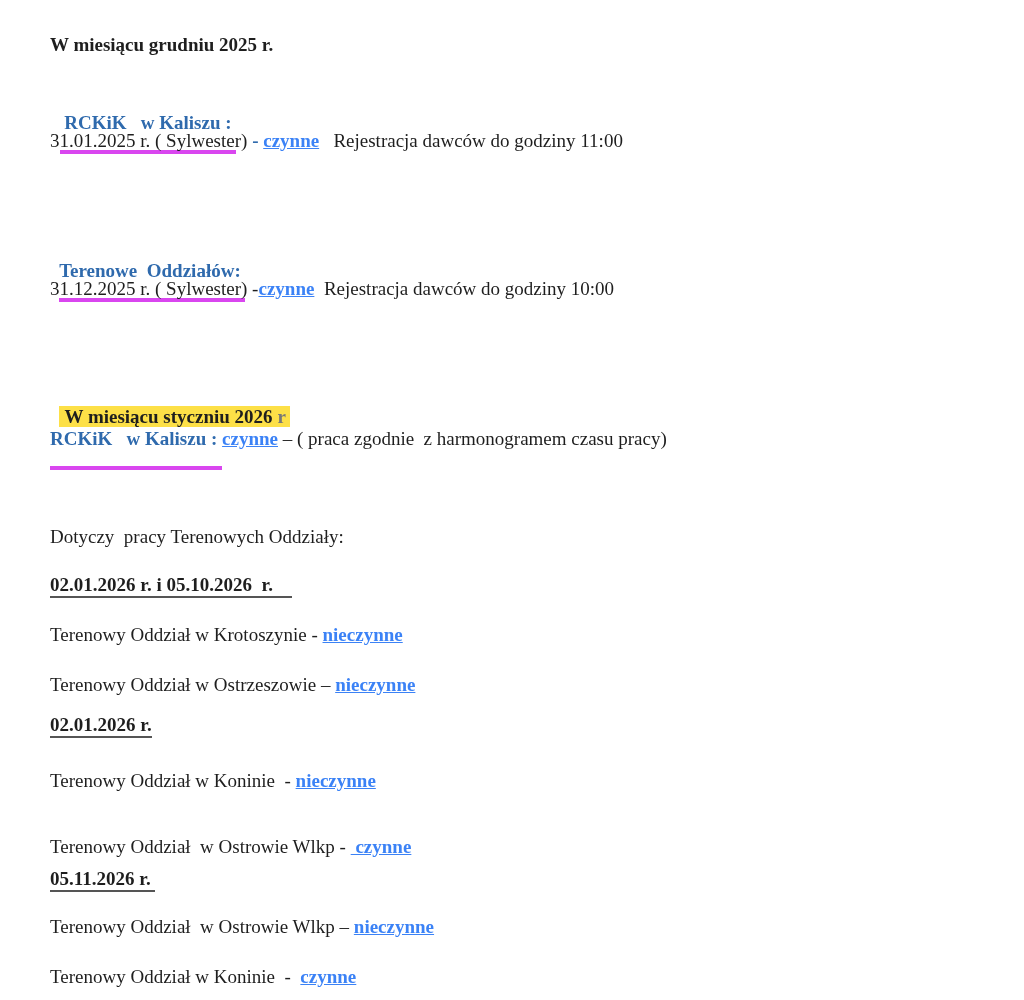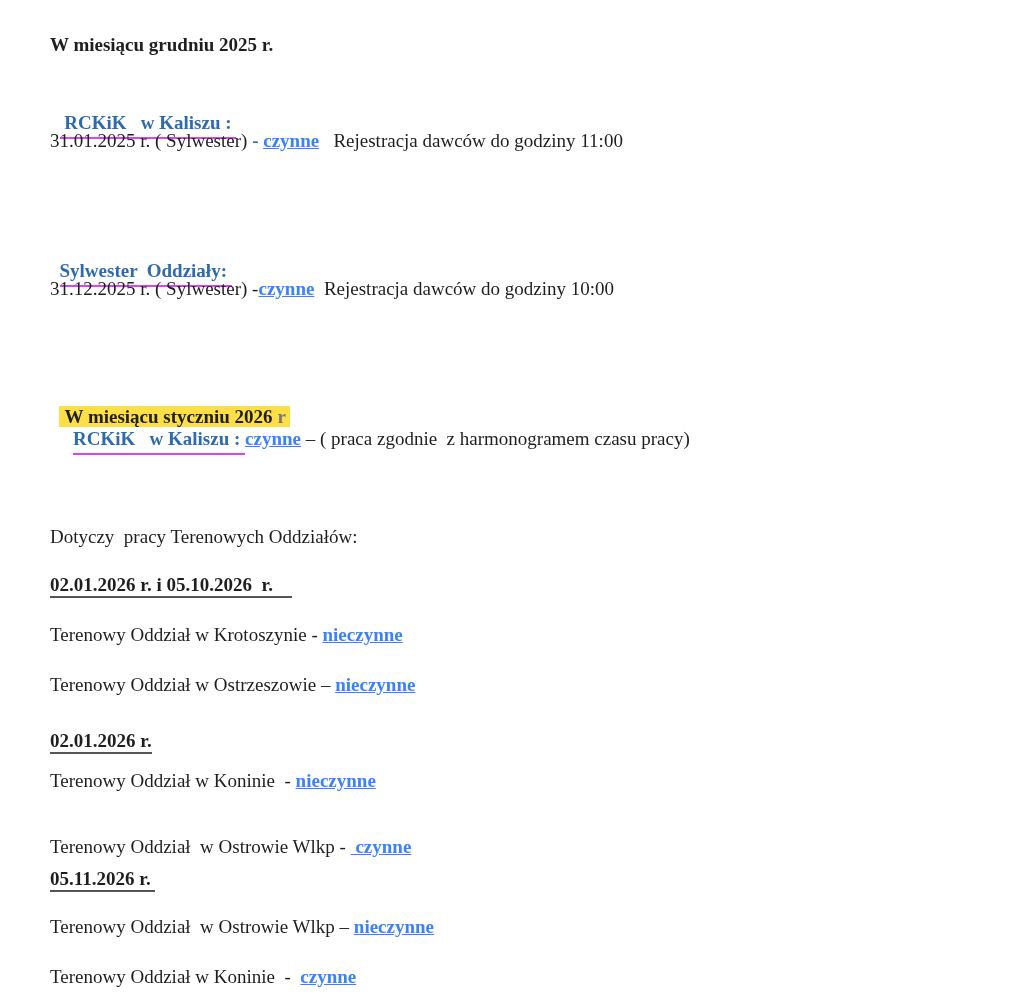--- a/index.html
+++ b/index.html
@@ -5,53 +5,53 @@
     html, body { margin: 0; padding: 0; background: #ffffff; }
     body {
       width: 1024px; height: 1000px; position: relative; overflow: hidden;
       font-family: "Liberation Serif", "DejaVu Serif", serif;
       color: #1e1e1e;
     }
     .line { position: absolute; left: 50px; white-space: pre; font-size: 19px; line-height: 30px; }
     .bold { font-weight: bold; }
     .blue { color: #2f6aad; }
     .red { color: #3b82f6; font-weight: bold; text-decoration: underline; }
-    .ul-blue { border-bottom: 2px solid #d946ef; padding-bottom: 4px; }
+    .ul-blue { border-bottom: 4px solid #d946ef; padding-bottom: 17px; }
     .ul-dark { border-bottom: 2px solid #555; padding-bottom: 1px; }
     .hl { background: #fde047; padding: 0 4px 0 6px; }
     .faded { color: #777; }
   </style>
 </head>
 <body>
 
 <div class="line bold" style="top:30px;">W miesiącu grudniu 2025 r.</div>
 
 <div class="line bold blue" style="top:78px;">
   <span class="ul-blue"> RCKiK   w Kaliszu : </span>
 </div>
 
 <div class="line" style="top:126px;"><span>31.01.2025 r. ( Sylwester) </span><span class="blue bold">- </span><span class="red">czynne</span><span>   Rejestracja dawców do godziny 11:00</span></div>
 
 <div class="line bold blue" style="top:226px;">
-  <span class="ul-blue">Sylwester  Oddziały: </span>
+  <span class="ul-blue">Terenowe  Oddziałów: </span>
 </div>
 
 <div class="line" style="top:274px;"><span>31.12.2025 r. ( Sylwester) -</span><span class="red">czynne</span><span>  Rejestracja dawców do godziny 10:00</span></div>
 
 <div class="line bold" style="top:372px; left:49px;">
   <span class="hl"><span>W miesiącu styczniu 2026 </span><span class="faded">r</span></span>
 </div>
 
-<div class="line" style="top:424px;margin-left:23px;"><span class="bold blue ul-blue">RCKiK   w Kaliszu : </span><span class="red">czynne</span><span> – ( praca zgodnie  z harmonogramem czasu pracy)</span></div>
+<div class="line" style="top:424px;"><span class="bold blue ul-blue">RCKiK   w Kaliszu : </span><span class="red">czynne</span><span> – ( praca zgodnie  z harmonogramem czasu pracy)</span></div>
 
-<div class="line" style="top:522px;">Dotyczy  pracy Terenowych Oddziałów:</div>
+<div class="line" style="top:522px;">Dotyczy  pracy Terenowych Oddziały:</div>
 
 <div class="line bold" style="top:570px;"><span class="ul-dark">02.01.2026 r. i 05.10.2026  r.    </span></div>
 <div class="line" style="top:620px;"><span>Terenowy Oddział w Krotoszynie - </span><span class="red">nieczynne</span></div>
 <div class="line" style="top:670px;text-align:center;"><span>Terenowy Oddział w Ostrzeszowie – </span><span class="red">nieczynne</span></div>
 
-<div class="line bold" style="top:726px;"><span class="ul-dark">02.01.2026 r.</span></div>
+<div class="line bold" style="top:710px;"><span class="ul-dark">02.01.2026 r.</span></div>
 <div class="line" style="top:766px;"><span>Terenowy Oddział w Koninie  - </span><span class="red">nieczynne</span></div>
 <div class="line" style="top:832px;"><span>Terenowy Oddział  w Ostrowie Wlkp - </span><span class="red"> czynne</span></div>
 
 <div class="line bold" style="top:864px;"><span class="ul-dark">05.11.2026 r. </span></div>
 <div class="line" style="top:912px;text-align:right;"><span>Terenowy Oddział  w Ostrowie Wlkp – </span><span class="red">nieczynne</span></div>
 <div class="line" style="top:962px;"><span>Terenowy Oddział w Koninie  -  </span><span class="red">czynne</span></div>
 
 </body></html>

